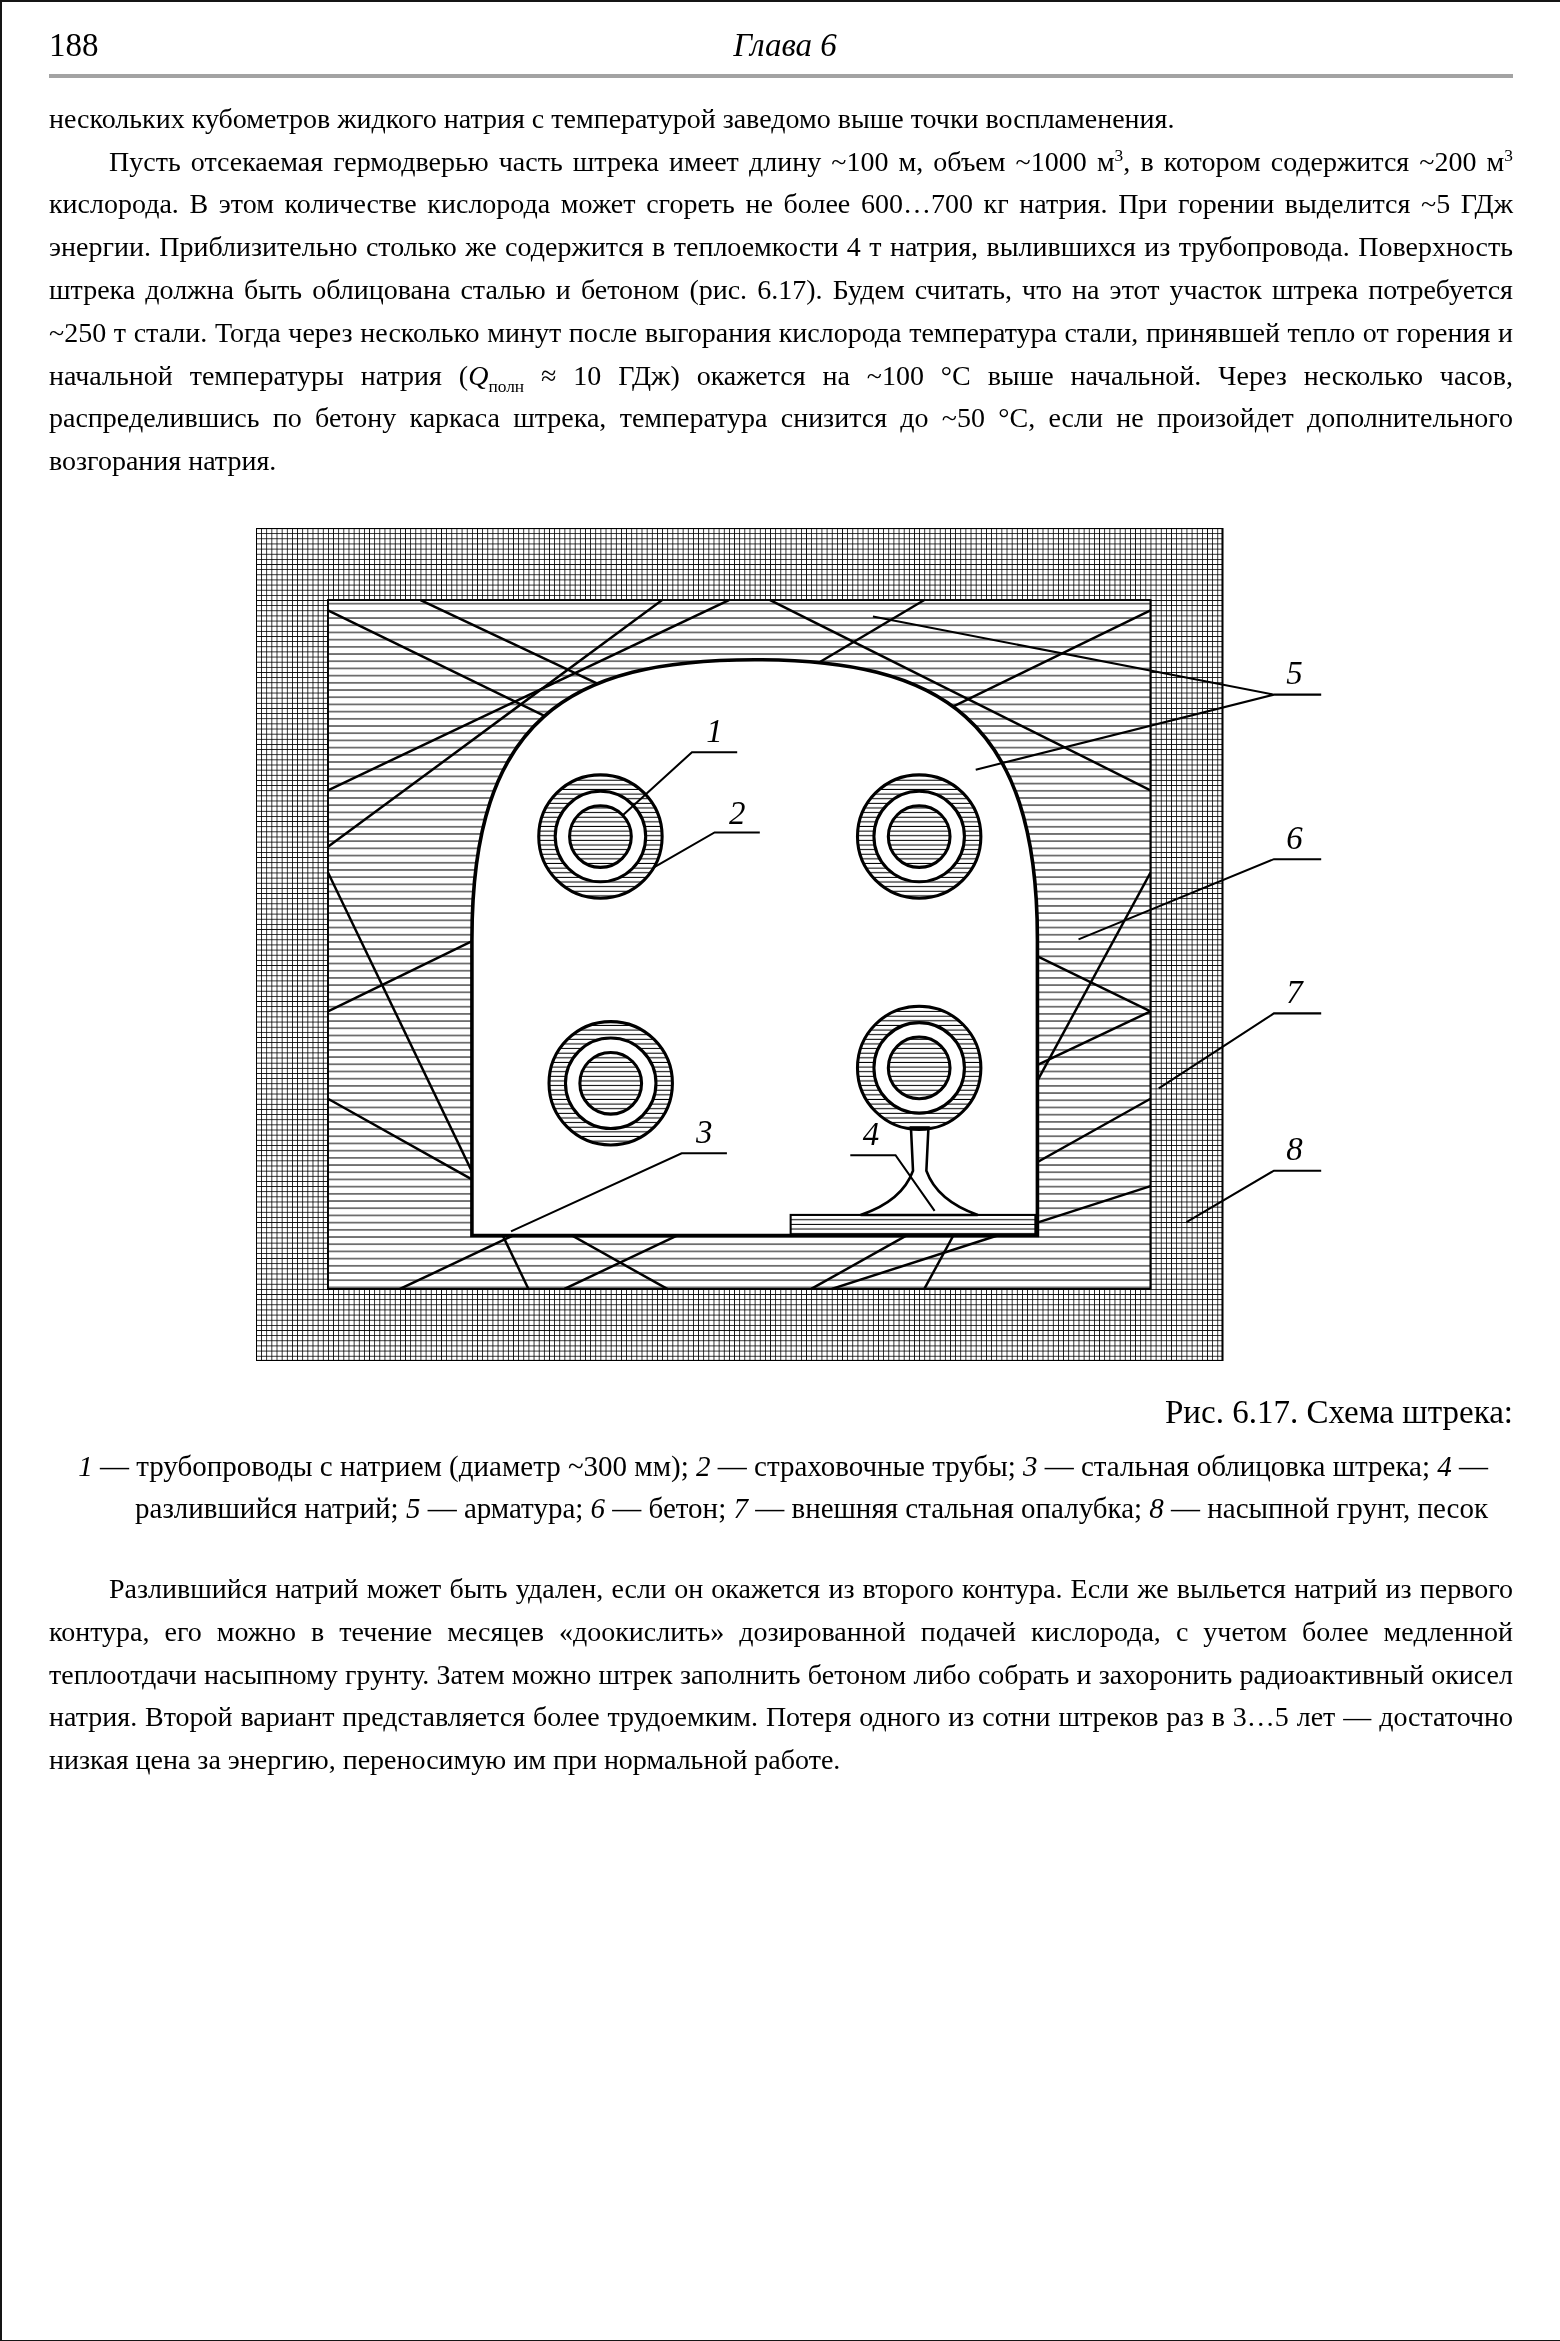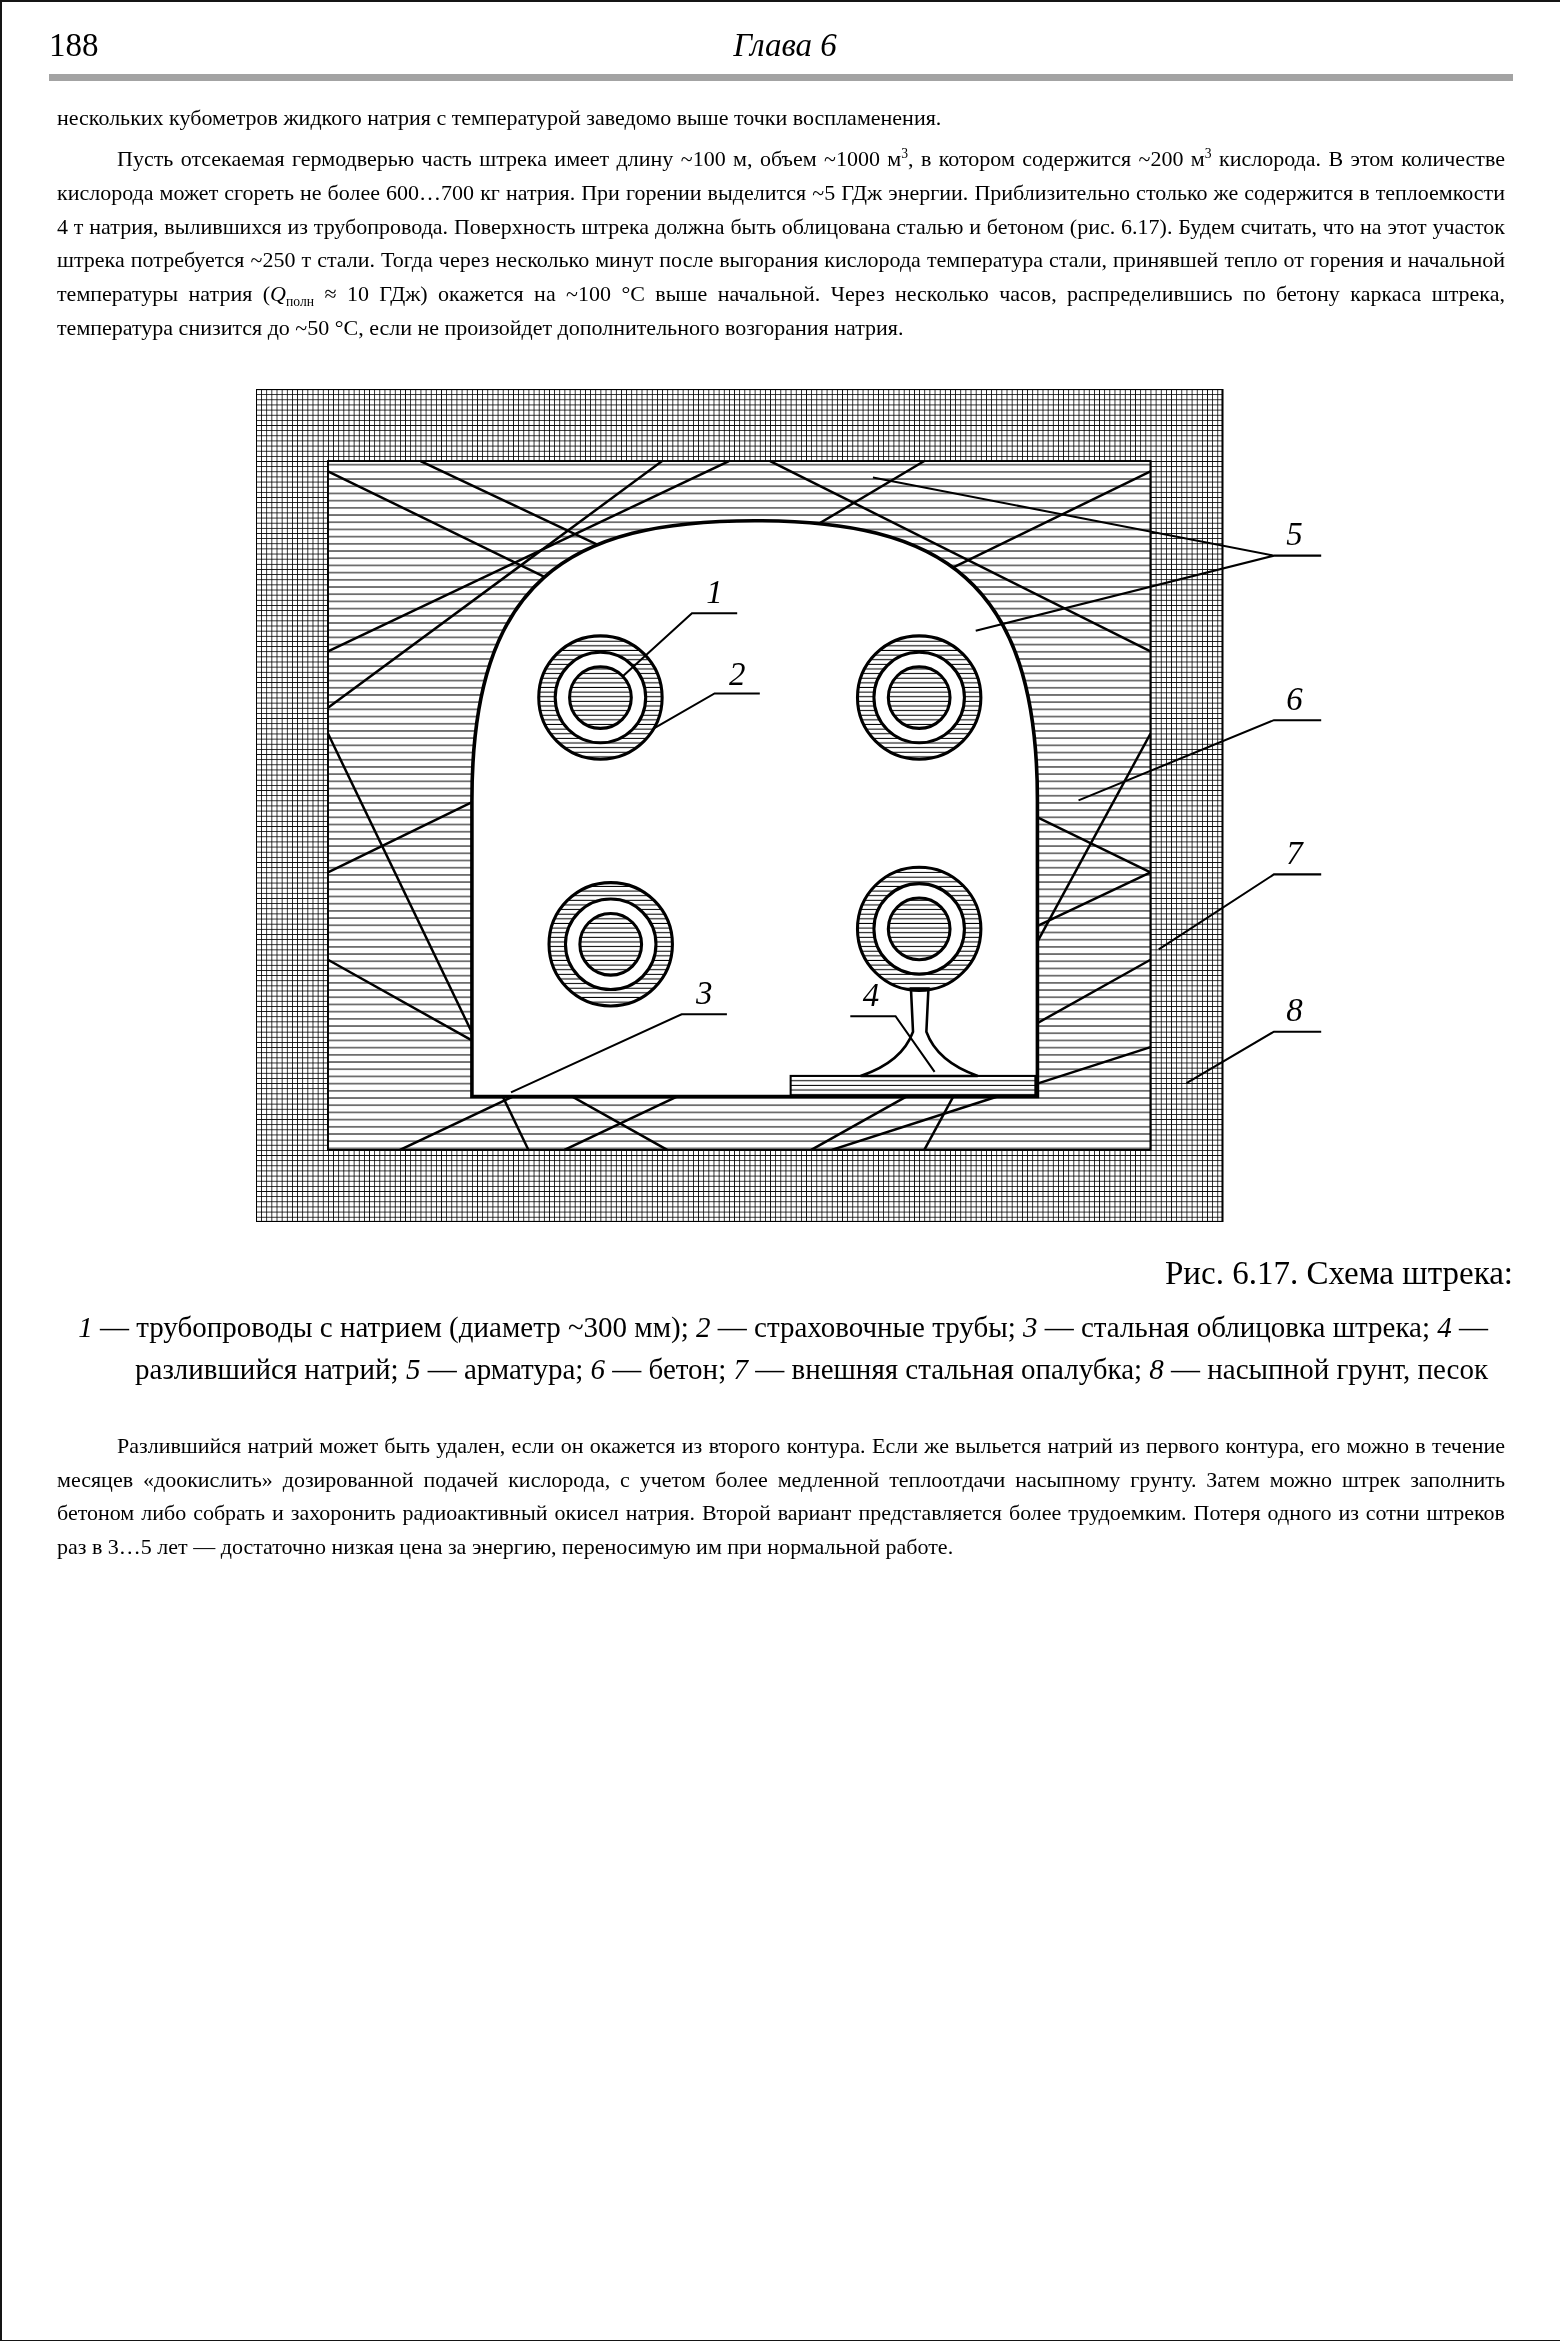--- a/index.html
+++ b/index.html
@@ -4,24 +4,24 @@
 <style>
   html,body{margin:0;padding:0;background:#6b6b6b;}
   .page{
     width:1560px;height:2342px;background:#ffffff;color:#000;
     font-family:"Liberation Serif","DejaVu Serif",serif;
     box-sizing:border-box;position:relative;
     padding:19.5px 47px 0 47px;
     border-top:2.9px solid #151515;border-left:2px solid #151515;border-bottom:2.9px solid #151515;
     overflow:hidden;
   }
-  .header{position:relative;font-size:33px;padding:5.9px 0 9.8px 0;border-bottom:7px solid #a3a3a3;}
+  .header{position:relative;font-size:33px;padding:5.9px 0 9.8px 0;border-bottom:4px solid #a3a3a3;}
   .pagenum{display:inline-block;}
   .chapter{position:absolute;left:8px;right:0;text-align:center;font-style:italic;}
-  .para{font-size:22px;line-height:1.53;text-align:justify;margin:8px;}
+  .para{font-size:28px;line-height:1.53;text-align:justify;margin:0;}
   .p1{margin-top:19.5px;}
   .indent{text-indent:60px;}
   sup.s{font-size:0.62em;vertical-align:super;line-height:0;}
   sub.qsub{font-size:0.62em;vertical-align:sub;line-height:0;}
   .qsym{font-style:italic;}
   figure{margin:45px 0 0 0;padding:0;}
   .figwrap{margin-left:207px;}
   .caption{text-align:right;font-size:33px;margin-top:29px;font-style:normal;}
   .legend{font-size:29px;line-height:1.45;text-align:right;width:1414px;margin:13.7px auto 0 auto;}
   .legend .n{font-style:italic;}

